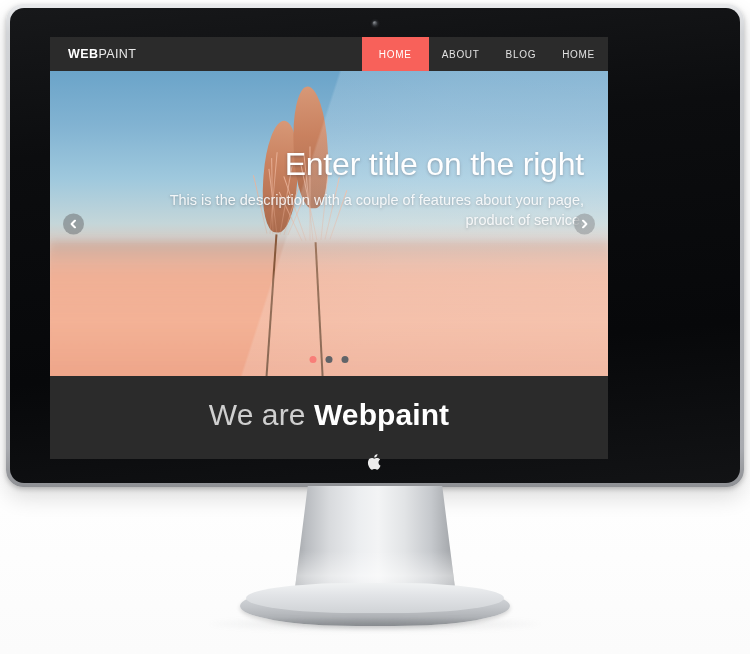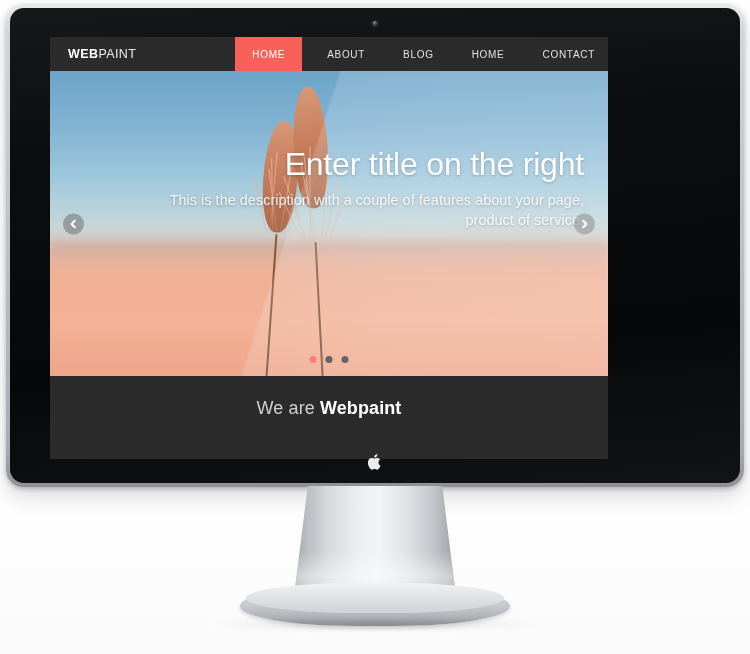--- a/index.html
+++ b/index.html
@@ -82,21 +82,21 @@
   #logo {
     padding-left: 18px;
     font-size: 12.5px;
     letter-spacing: 0.4px;
     color: #ffffff;
     white-space: nowrap;
   }
   #logo .lw { font-weight: bold; }
   #logo .lp { font-weight: normal; color: #e9e9e9; }
 
-  #main-nav { display: flex; height: 100%; align-items: stretch; gap: 12px; }
+  #main-nav { display: flex; height: 100%; align-items: stretch; }
 
   .nav-item {
     display: flex;
     align-items: center;
     padding: 4px 13px;
     font-size: 10px;
     letter-spacing: 0.7px;
     color: #e2e2e2;
     cursor: pointer;
     white-space: nowrap;
@@ -262,21 +262,21 @@
   
   #about-section {
     position: relative;
     background: #2b2b2b;
     height: 83px;
     padding-top: 22px;
     text-align: center;
     overflow: hidden;
   }
   #about-heading {
-    font-size: 18px;
+    font-size: 30px;
     color: #f2f2f2;
     font-weight: 300;
     letter-spacing: 0.1px;
   }
   #about-heading .thin { color: #cfcfcf; font-weight: normal; }
   #about-heading .bold { font-weight: bold; color: #ffffff; }
   #about-sub {
     margin-top: 13px;
     font-size: 10.5px;
     color: #9a9a9a;
@@ -361,21 +361,20 @@
         <div id="site-header">
           <div id="logo">
             <span class="lw">WEB</span><span class="lp">PAINT</span>
           </div>
 
           <nav id="main-nav">
             <div class="nav-item active">HOME</div>
             <div class="nav-item">ABOUT</div>
             <div class="nav-item">BLOG</div>
             <div class="nav-item">HOME</div>
-            <div class="nav-item">CONTACT</div>
           </nav>
         </div>
 
         <div id="hero">
 
           <div id="hero-photo"></div>
           <div id="field-dark-blur"></div>
           <div id="field-band"></div>
 
           <div id="wheat-group">

